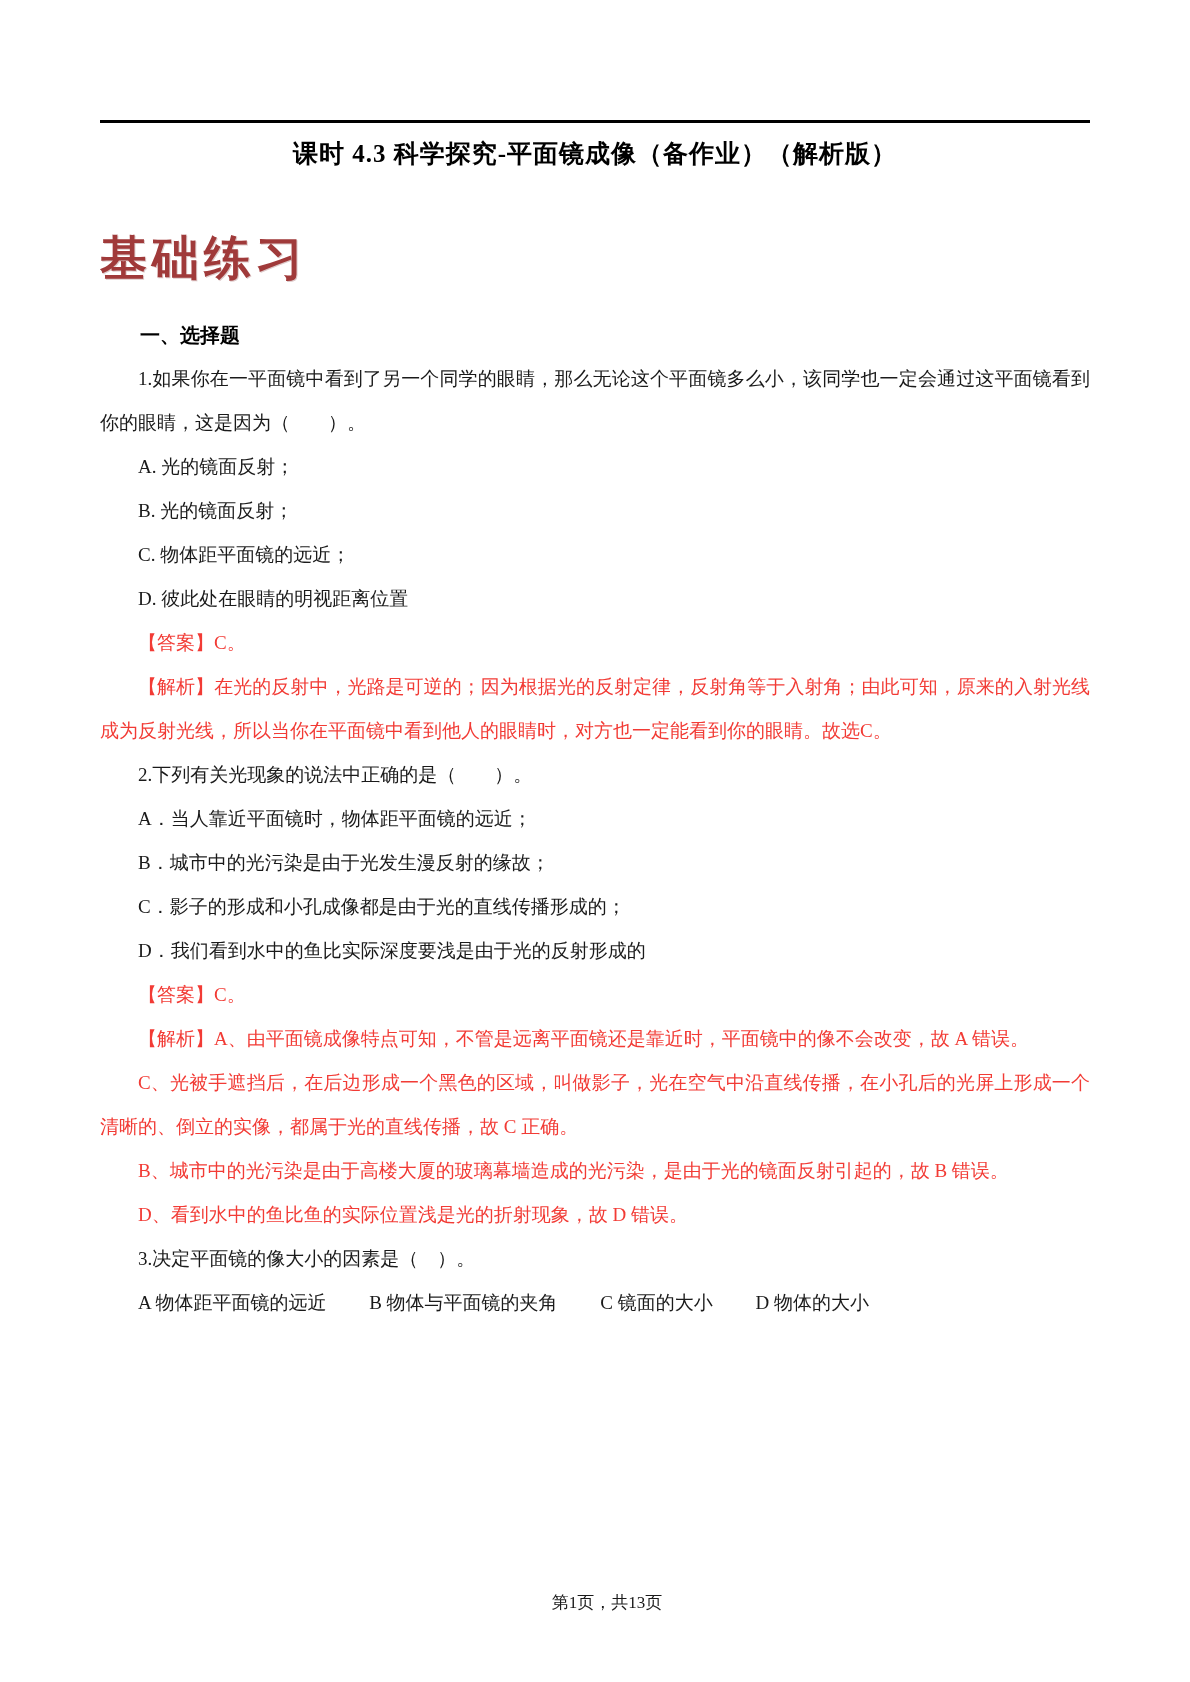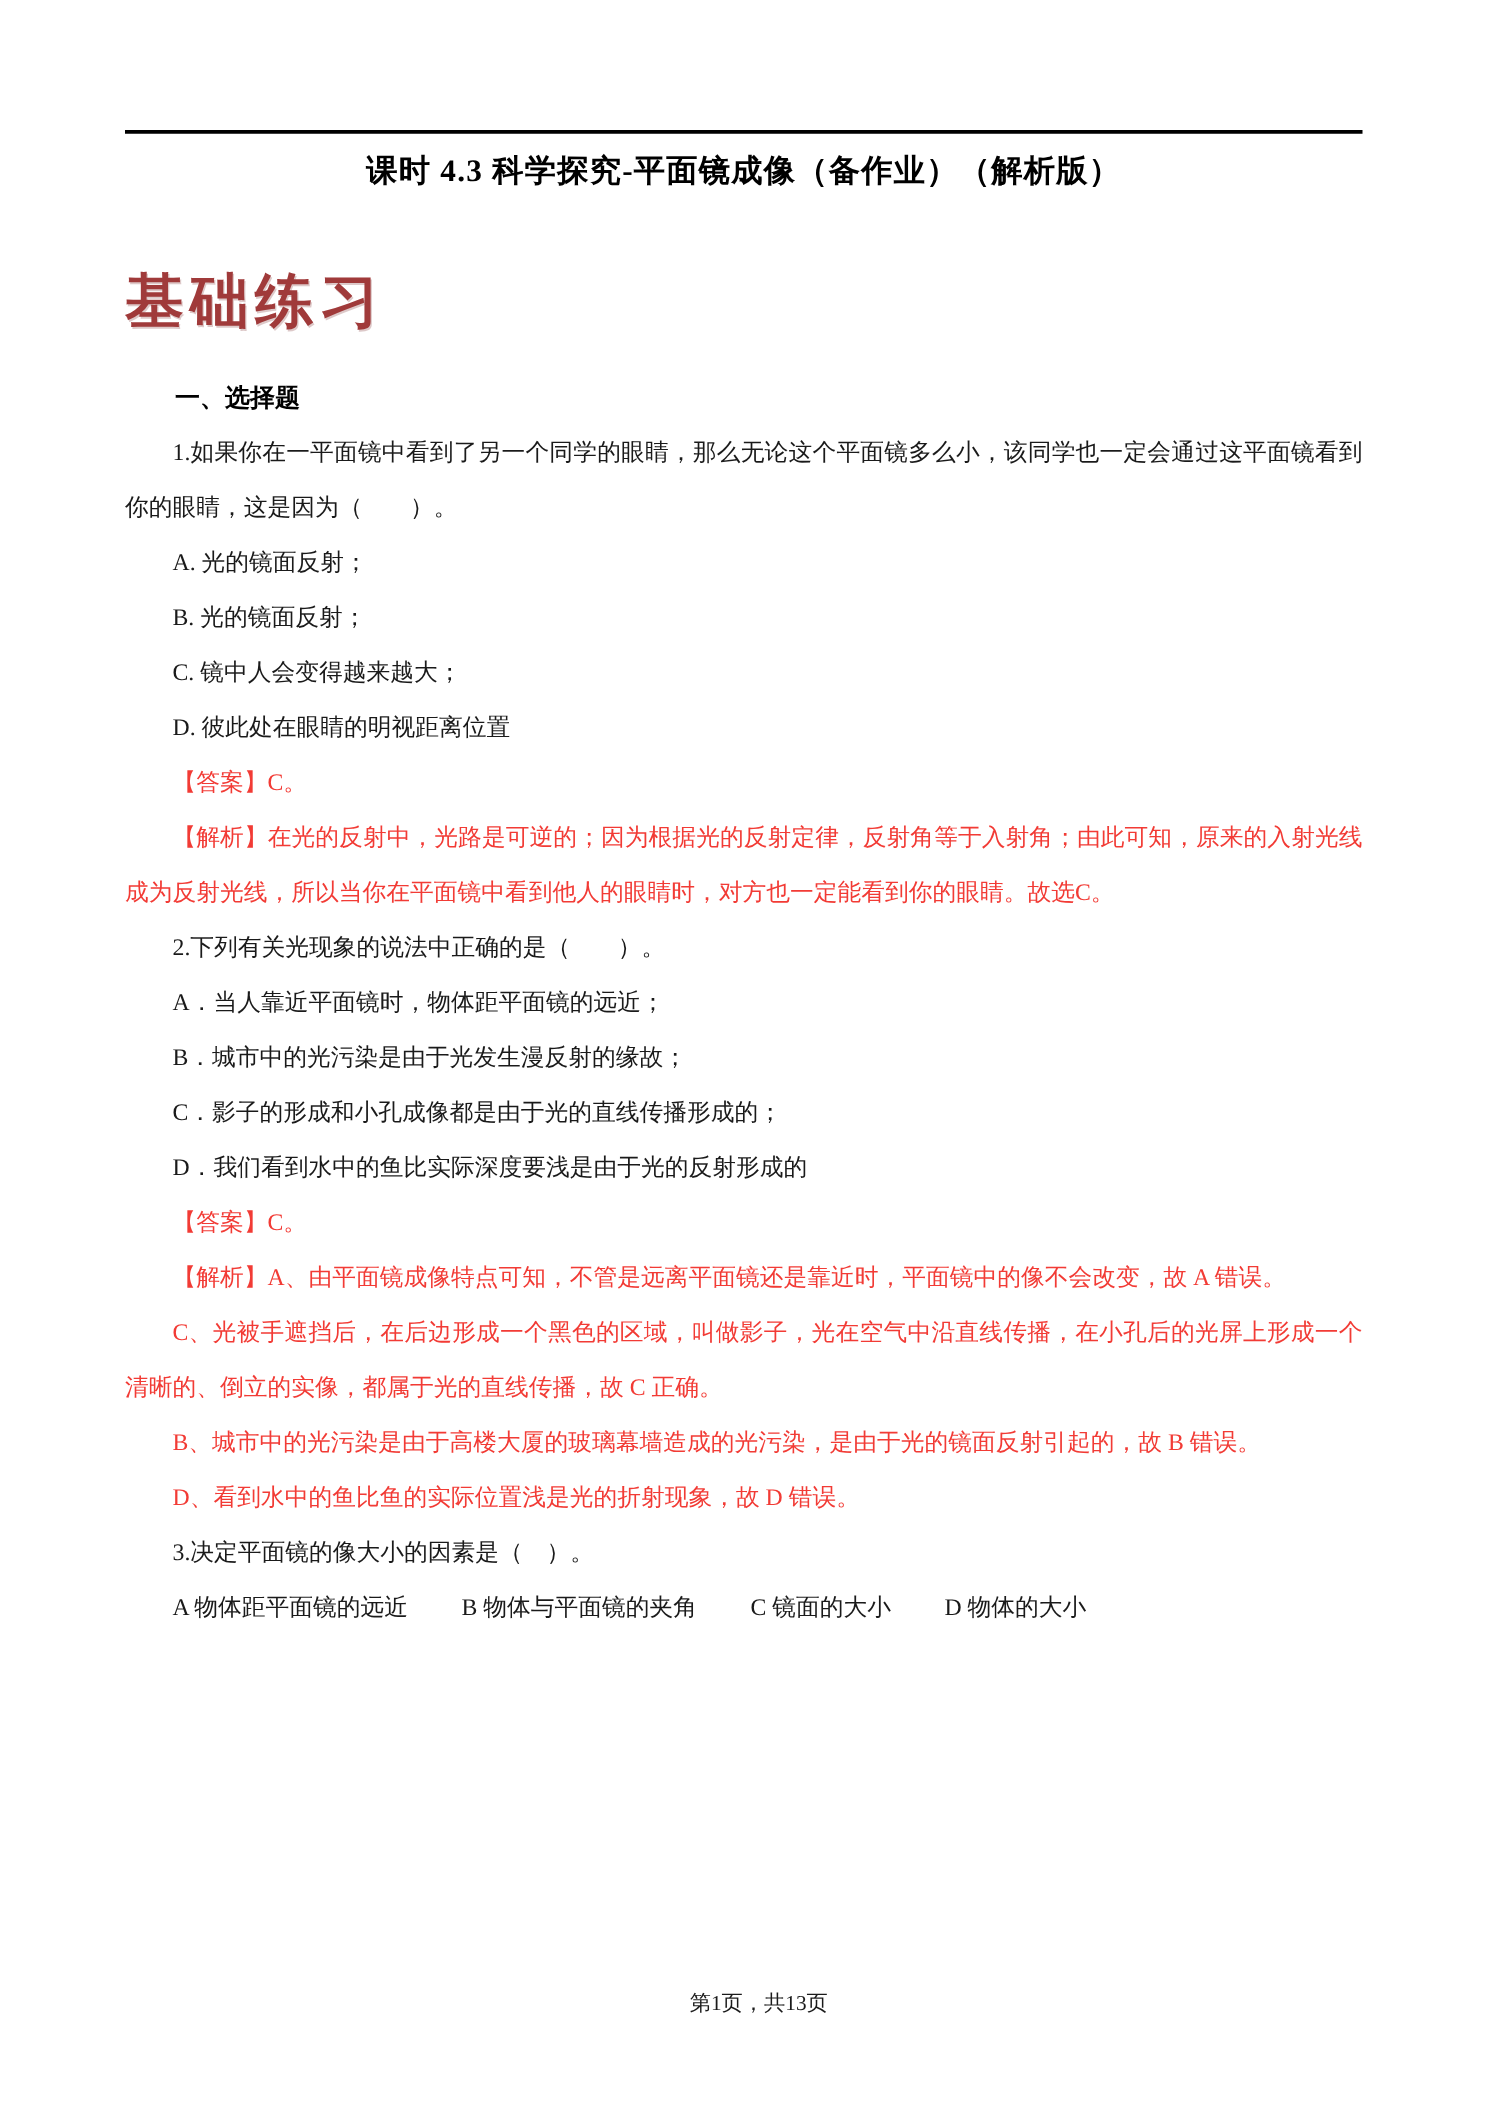--- a/index.html
+++ b/index.html
@@ -12,21 +12,21 @@
   body{
     font-family:"Liberation Serif","DejaVu Serif",serif;
     color:var(--ink);
   }
   .page{
     position:relative;
     width:1190px;
     height:1682px;
     margin:0 auto;
     background:#ffffff;
-    padding:0 100px;
+    padding:16px 100px;
     overflow:hidden;
   }
   .header-rule{
     margin-top:104px;
     border-top:3px solid #000000;
     width:100%;
   }
   .doc-title{
     margin-top:12px;
     text-align:center;
@@ -83,21 +83,21 @@
 
   <h1 class="doc-title">课时 4.3  科学探究-平面镜成像（备作业）（解析版）</h1>
 
   <h2 class="big-title">基础练习</h2>
 
   <h3 class="section-heading">一、选择题</h3>
 
   <p class="para">1.如果你在一平面镜中看到了另一个同学的眼睛，那么无论这个平面镜多么小，该同学也一定会通过这平面镜看到你的眼睛，这是因为（　　）。</p>
   <p class="para">A. 光的镜面反射；</p>
   <p class="para">B. 光的镜面反射；</p>
-  <p class="para">C. 镜中人会变得越来越大；</p>
+  <p class="para">C. 物体距平面镜的远近；</p>
   <p class="para">D. 彼此处在眼睛的明视距离位置</p>
   <p class="para red"><span>【答案】</span><span>C。</span></p>
   <p class="para red"><span>【解析】</span><span>在光的反射中，光路是可逆的；因为根据光的反射定律，反射角等于入射角；由此可知，原来的入射光线成为反射光线，所以当你在平面镜中看到他人的眼睛时，对方也一定能看到你的眼睛。故选C。</span></p>
 
   <p class="para">2.下列有关光现象的说法中正确的是（　　）。</p>
   <p class="para">A．当人靠近平面镜时，物体距平面镜的远近；</p>
   <p class="para">B．城市中的光污染是由于光发生漫反射的缘故；</p>
   <p class="para">C．影子的形成和小孔成像都是由于光的直线传播形成的；</p>
   <p class="para">D．我们看到水中的鱼比实际深度要浅是由于光的反射形成的</p>
   <p class="para red"><span>【答案】</span><span>C。</span></p>

